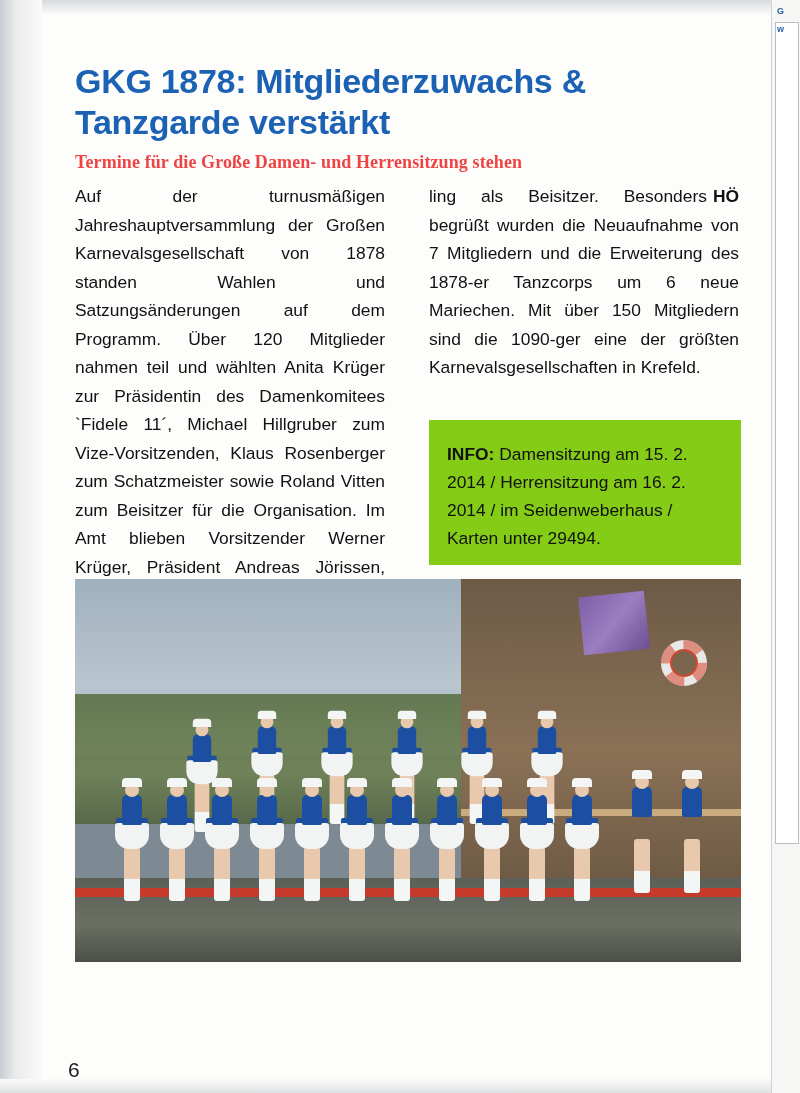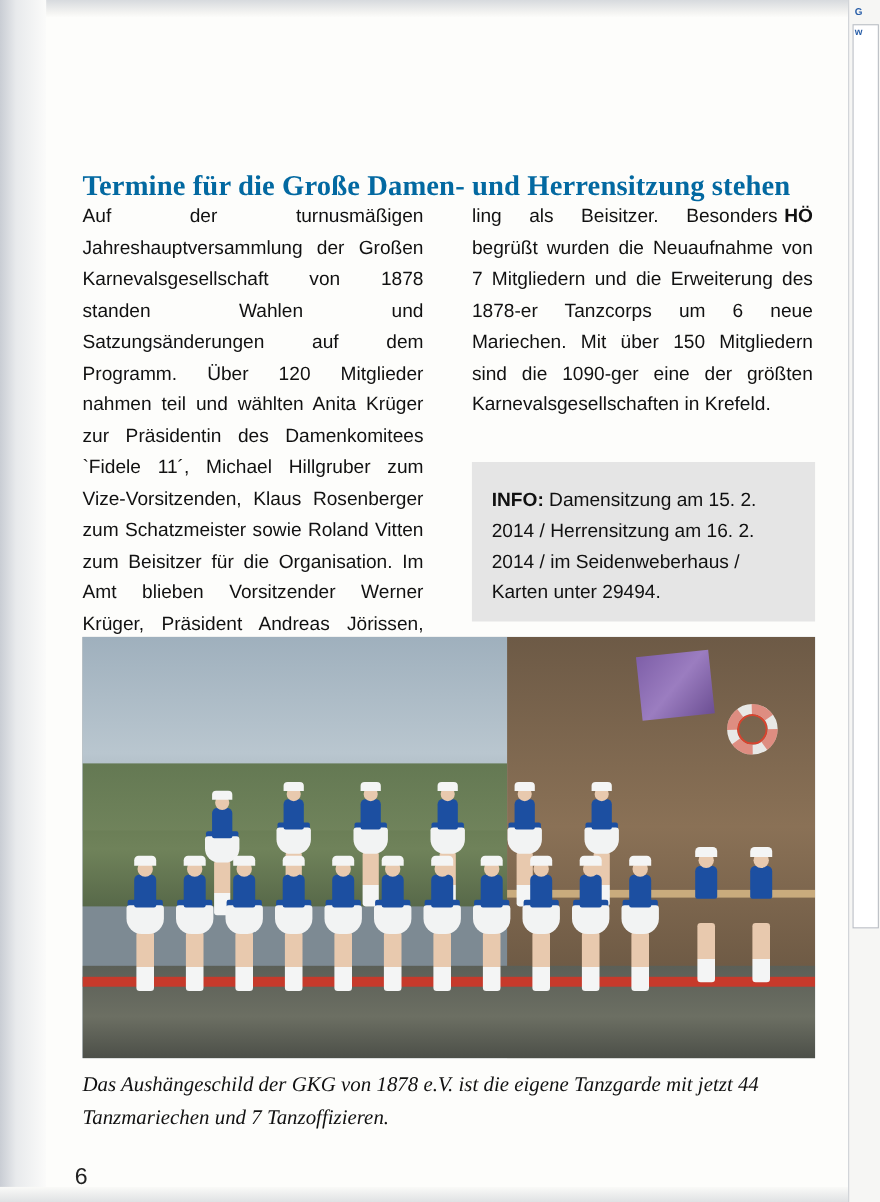--- a/index.html
+++ b/index.html
@@ -81,23 +81,23 @@
     line-height: 41px;
     font-weight: bold;
     letter-spacing: -0.3px;
   }
 
   .subhead {
     position: absolute;
     left: 33px;
     top: 118px;
     width: 670px;
-    color: #0369a1;
+    color: #ef4444;
     font-family: "Liberation Serif", serif;
-    font-size: 26px;
+    font-size: 18px;
     line-height: 26px;
     letter-spacing: 0.1px;
   }
 
   
   .col {
     position: absolute;
     top: 166px;
     width: 310px;
     color: #111111;
@@ -117,21 +117,21 @@
     margin-left: 6px;
   }
 
   
   .info-box {
     position: absolute;
     left: 387px;
     top: 404px;
     width: 312px;
     height: 145px;
-    background: #e5e5e5;
+    background: #84cc16;
     box-sizing: border-box;
     padding: 20px 18px 0 18px;
     font-size: 17.4px;
     line-height: 28px;
     color: #111111;
   }
   .info-box b { font-weight: bold; }
 
   
   .photo {
@@ -252,20 +252,21 @@
   <div class="scan-bottom-edge"></div>
 
   <div class="right-sliver">
     <div class="sliver-box"></div>
     <div class="sliver-text" style="top:6px;">G</div>
     <div class="sliver-text" style="top:24px;">w</div>
   </div>
 
   <div class="content">
 
+    <h1 class="headline">GKG 1878: Mitgliederzuwachs &amp; Tanzgarde verstärkt</h1>
 
     <h2 class="subhead">Termine für die Große Damen- und Herrensitzung stehen</h2>
 
     <div class="col col-left">
       <p>Auf der turnusmäßigen Jahreshauptversammlung der Großen Karnevalsgesellschaft von 1878 standen Wahlen und Satzungsänderungen auf dem Programm. Über 120 Mitglieder nahmen teil und wählten Anita Krüger zur Präsidentin des Damenkomitees `Fidele 11´, Michael Hillgruber zum Vize-Vorsitzenden, Klaus Rosenberger zum Schatzmeister sowie Roland Vitten zum Beisitzer für die Organisation. Im Amt blieben Vorsitzender Werner Krüger, Präsident Andreas Jörissen, Markus Rütten und Berndt Schauerte-Kör-</p>
     </div>
 
     <div class="col col-right">
       <span class="byline">HÖ</span>
       <p>ling als Beisitzer. Besonders begrüßt wurden die Neuaufnahme von 7 Mitgliedern und die Erweiterung des 1878-er Tanzcorps um 6 neue Mariechen. Mit über 150 Mitgliedern sind die 1090-ger eine der größten Karnevalsgesellschaften in Krefeld.</p>
@@ -412,17 +413,16 @@
           <div class="hat"></div>
         </div>
       <div class="dancer officer" style="left:600px; bottom:18%;">
           <div class="legs"></div>
           <div class="body"></div>
           <div class="head"></div>
           <div class="hat"></div>
         </div>
     </div>
 
-    <div class="caption">Das Aushängeschild der GKG von 1878 e.V. ist die eigene Tanzgarde mit jetzt 44 Tanzmariechen und 7 Tanzoffizieren.</div>
 
     <div class="page-number">6</div>
   </div>
 </div>
 
 </body></html>

